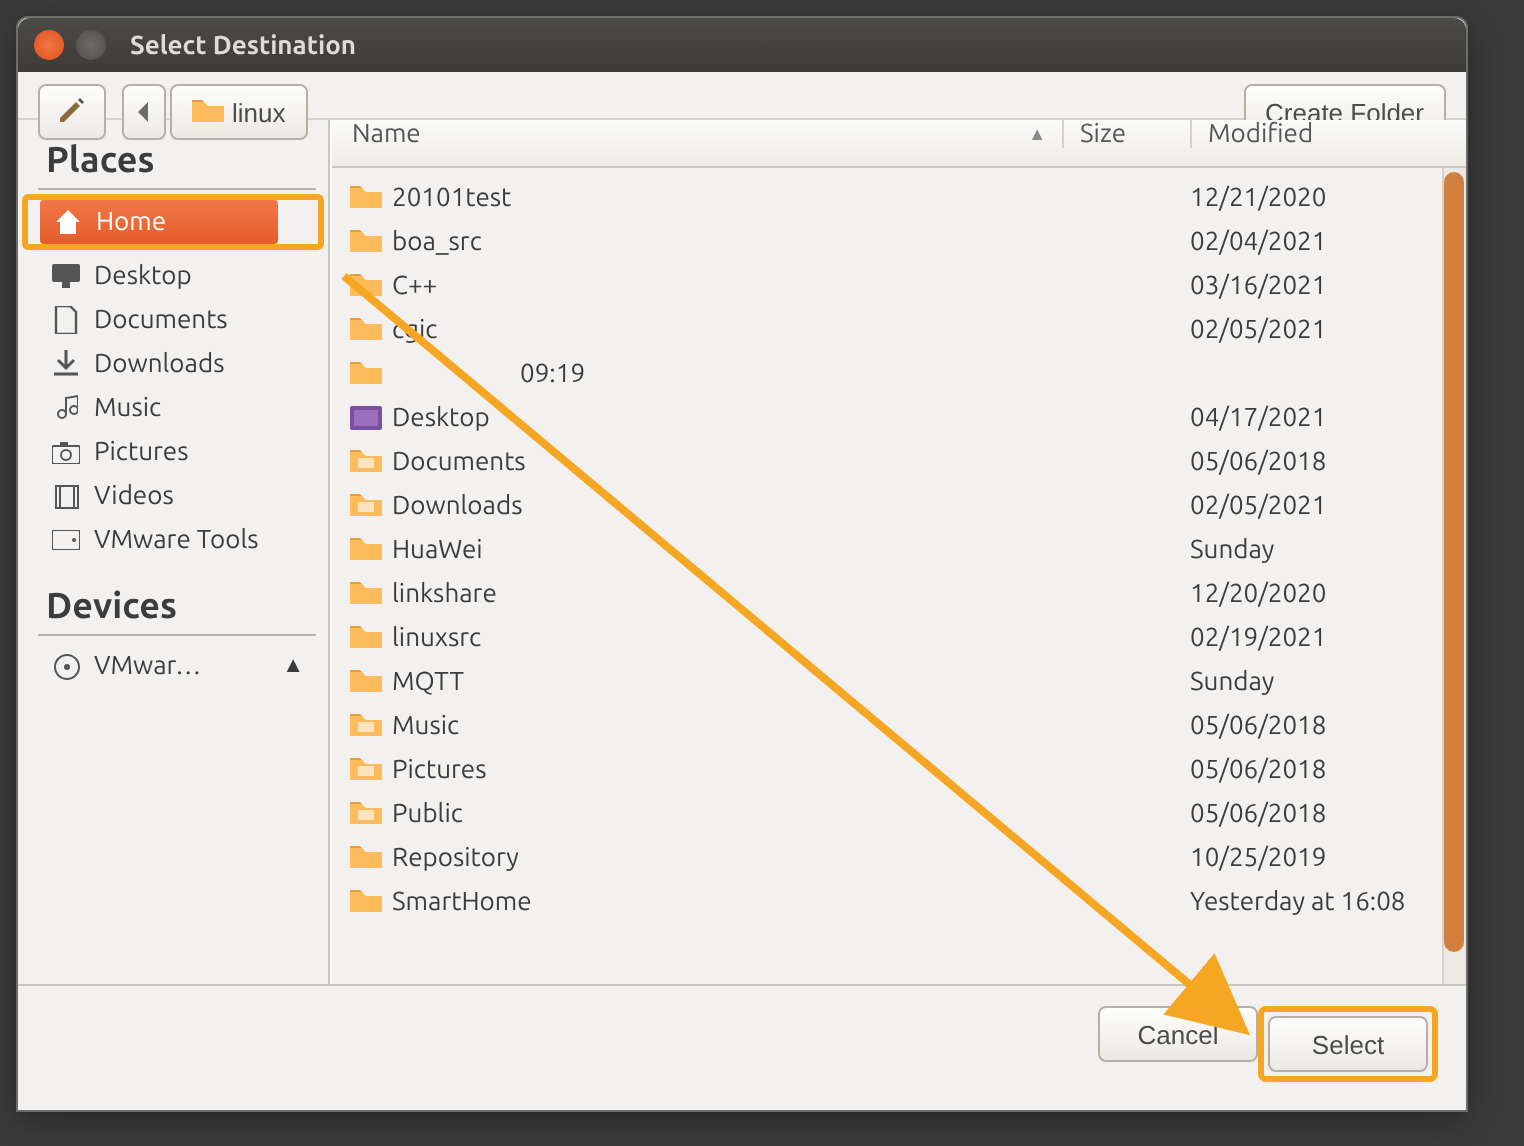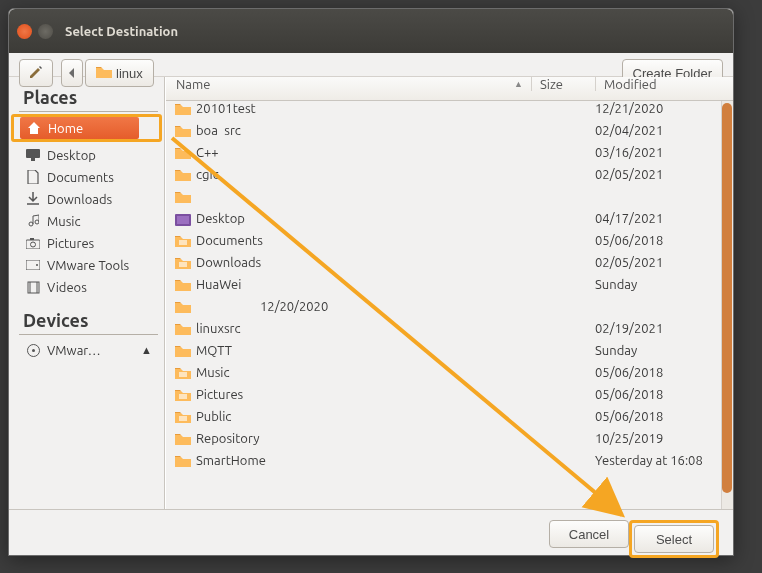--- a/index.html
+++ b/index.html
@@ -1,18 +1,18 @@
 <!DOCTYPE html>
 <html><head>
 <meta charset="utf-8">
 <style>
 * { box-sizing: border-box; margin: 0; padding: 0; }
 body { font-family: "Ubuntu", "Liberation Sans", sans-serif; font-size: 13px; background: #3c3c3c; color: #3c3c3c; width: 762px; height: 573px; overflow: hidden; position: relative; }
 .dialog { position: absolute; left: 8px; top: 8px; width: 726px; height: 548px; background: #f2f1f0; border: 1px solid #6c6c6c; border-radius: 6px 6px 0 0; box-shadow: 0 4px 20px rgba(0,0,0,.4); }
-.titlebar { height: 44px; background: linear-gradient(#4b4a46,#3c3b37); border-radius: 6px 6px 0 0; display: flex; align-items: center; padding: 12px 8px; color: #dfdbd2; font-weight: bold; }
+.titlebar { height: 27px; background: linear-gradient(#4b4a46,#3c3b37); border-radius: 6px 6px 0 0; display: flex; align-items: center; padding: 12px 8px; color: #dfdbd2; font-weight: bold; }
 .tb-btn { width: 15px; height: 15px; border-radius: 50%; margin-right: 6px; display: inline-block; }
 .tb-close { background: radial-gradient(#f07746,#df4f1b); }
 .tb-min { background: radial-gradient(#6d6b64,#4f4d47); }
 .tb-title { margin-left: 6px; font-size: 13px; }
 .toolbar { height: 24px; padding: 6px 10px; display: flex; align-items: flex-start; border-bottom: 1px solid #d5d1cc; }
 .btn { background: linear-gradient(#fdfdfc,#ece9e4); border: 1px solid #b5afa6; border-radius: 4px; padding: 4px 10px; font-size: 13px; color: #4c4c4c; cursor: pointer; display: inline-flex; align-items: center; gap: 4px; height: 28px; }
 .edit-btn { margin-right: 8px; padding: 4px 8px; }
 .back-btn { padding: 4px 6px; }
 .path-seg { margin-left: 2px; }
 .spacer { flex: 1; }
@@ -24,21 +24,21 @@
 .sb-item .ico { width: 16px; display: inline-flex; justify-content: center; }
 .eject { margin-left: auto; font-size: 11px; }
 .sb-home-hl { border: 3px solid #f5a623; border-radius: 3px; margin: -2px -4px 2px -8px; padding: 0 20px 0 6px; }
 .filepane { flex: 1; display: flex; flex-direction: column; border-left: 1px solid #fff; }
 .colhead { display: flex; align-items: center; height: 24px; padding: 0 6px 10px 10px; border-bottom: 1px solid #c9c5bf; background: linear-gradient(#fafaf9,#efece7); font-size: 13px; color: #555; }
 .col-name { flex: 1; display: flex; align-items: center; gap: 4px; }
 .col-size { width: 64px; border-left: 1px solid #d5d1cc; padding-left: 8px; }
 .col-mod { width: 132px; border-left: 1px solid #d5d1cc; padding-left: 8px; }
 .sort-ind { font-size: 9px; color: #888; }
 .filelist { flex: 1; overflow-y: auto; overflow-x: hidden; position: relative; }
-.row { display: flex; align-items: flex-start; height: 22px; padding: 0 6px 0 8px; font-size: 13px; cursor: pointer; }
+.row { display: flex; align-items: flex-end; height: 22px; padding: 0 6px 0 8px; font-size: 13px; cursor: pointer; }
 .row .fico { width: 18px; height: 16px; margin-right: 4px; display: inline-flex; align-items: center; justify-content: center; }
 .row .fname { flex: 1; white-space: nowrap; overflow: hidden; }
 .row .fsize { width: 64px; }
 .row .fmod { width: 132px; }
 .footer { border-top: 1px solid #c9c5bf; padding: 10px 14px; display: flex; justify-content: flex-end; }
 .select-hl { border: 3px solid #f5a623; border-radius: 4px; padding: 2px; display: inline-block; }
 .scrollbar { position: absolute; right: 0; top: 0; bottom: 0; width: 12px; background: #ece9e4; border-left: 1px solid #d5d1cc; }
 .scroll-thumb { position: absolute; right: 1px; top: 2px; width: 10px; height: 390px; background: #d17f3e; border-radius: 5px; }
 svg.arrow { position: absolute; pointer-events: none; z-index: 50; }
 </style>
@@ -135,36 +135,36 @@
             <svg width="14" height="11" viewBox="0 0 14 11">
               <rect x="0" y="2" width="14" height="9" rx="1" fill="none" stroke="#555"></rect>
               <circle cx="7" cy="6.5" r="2.5" fill="none" stroke="#555"></circle>
               <rect x="4" y="0" width="4" height="2" fill="#555"></rect>
             </svg>
           </span>
         <span>Pictures</span>
       </div>
       <div class="sb-item">
         <span class="ico">
-            <svg width="14" height="10" viewBox="0 0 14 10">
-              <rect x="0" y="0" width="14" height="10" rx="1" fill="none" stroke="#555"></rect>
-              <circle cx="11" cy="5" r="1" fill="#555"></circle>
-            </svg>
-          </span>
-        <span>VMware Tools</span>
-      </div>
-      <div class="sb-item">
-        <span class="ico">
             <svg width="13" height="13" viewBox="0 0 13 13">
               <rect x="1" y="1" width="11" height="11" fill="none" stroke="#555"></rect>
               <line x1="3" y1="1" x2="3" y2="12" stroke="#555"></line>
               <line x1="10" y1="1" x2="10" y2="12" stroke="#555"></line>
             </svg>
           </span>
         <span>Videos</span>
+      </div>
+      <div class="sb-item">
+        <span class="ico">
+            <svg width="14" height="10" viewBox="0 0 14 10">
+              <rect x="0" y="0" width="14" height="10" rx="1" fill="none" stroke="#555"></rect>
+              <circle cx="11" cy="5" r="1" fill="#555"></circle>
+            </svg>
+          </span>
+        <span>VMware Tools</span>
       </div>
 
       <div class="sb-head" style="margin-top:10px">Devices</div>
 
       <div class="sb-item">
         <span class="ico">
             <svg width="13" height="13" viewBox="0 0 13 13">
               <circle cx="6.5" cy="6.5" r="6" fill="none" stroke="#555"></circle>
               <circle cx="6.5" cy="6.5" r="1.5" fill="#555"></circle>
             </svg>
@@ -229,20 +229,21 @@
             <span class="fmod">02/05/2021</span>
           </div>
           <div class="row">
             <span class="fico">
               <svg width="16" height="14" viewBox="0 0 16 14">
                 <path d="M0 3h6l2 2h8v8H0z" fill="#fdbb5c"></path>
                 <path d="M0 2h5l1 1H0z" fill="#e89b3a"></path>
               </svg>
             </span>
             <span class="fsize"></span>
+            <span class="fmod">09:19</span>
           </div>
           <div class="row">
             <span class="fico">
               <svg width="16" height="14" viewBox="0 0 16 14">
                 <rect x="0" y="2" width="16" height="12" rx="1" fill="#7b4fa0"></rect>
                 <rect x="2" y="4" width="12" height="8" fill="#9b6fc0"></rect>
               </svg>
             </span>
             <span class="fname">Desktop</span>
             <span class="fsize"></span>
@@ -283,20 +284,21 @@
             <span class="fsize"></span>
             <span class="fmod">Sunday</span>
           </div>
           <div class="row">
             <span class="fico">
               <svg width="16" height="14" viewBox="0 0 16 14">
                 <path d="M0 3h6l2 2h8v8H0z" fill="#fdbb5c"></path>
                 <path d="M0 2h5l1 1H0z" fill="#e89b3a"></path>
               </svg>
             </span>
+            <span class="fname">linkshare</span>
             <span class="fsize"></span>
             <span class="fmod">12/20/2020</span>
           </div>
           <div class="row">
             <span class="fico">
               <svg width="16" height="14" viewBox="0 0 16 14">
                 <path d="M0 3h6l2 2h8v8H0z" fill="#fdbb5c"></path>
                 <path d="M0 2h5l1 1H0z" fill="#e89b3a"></path>
               </svg>
             </span>

